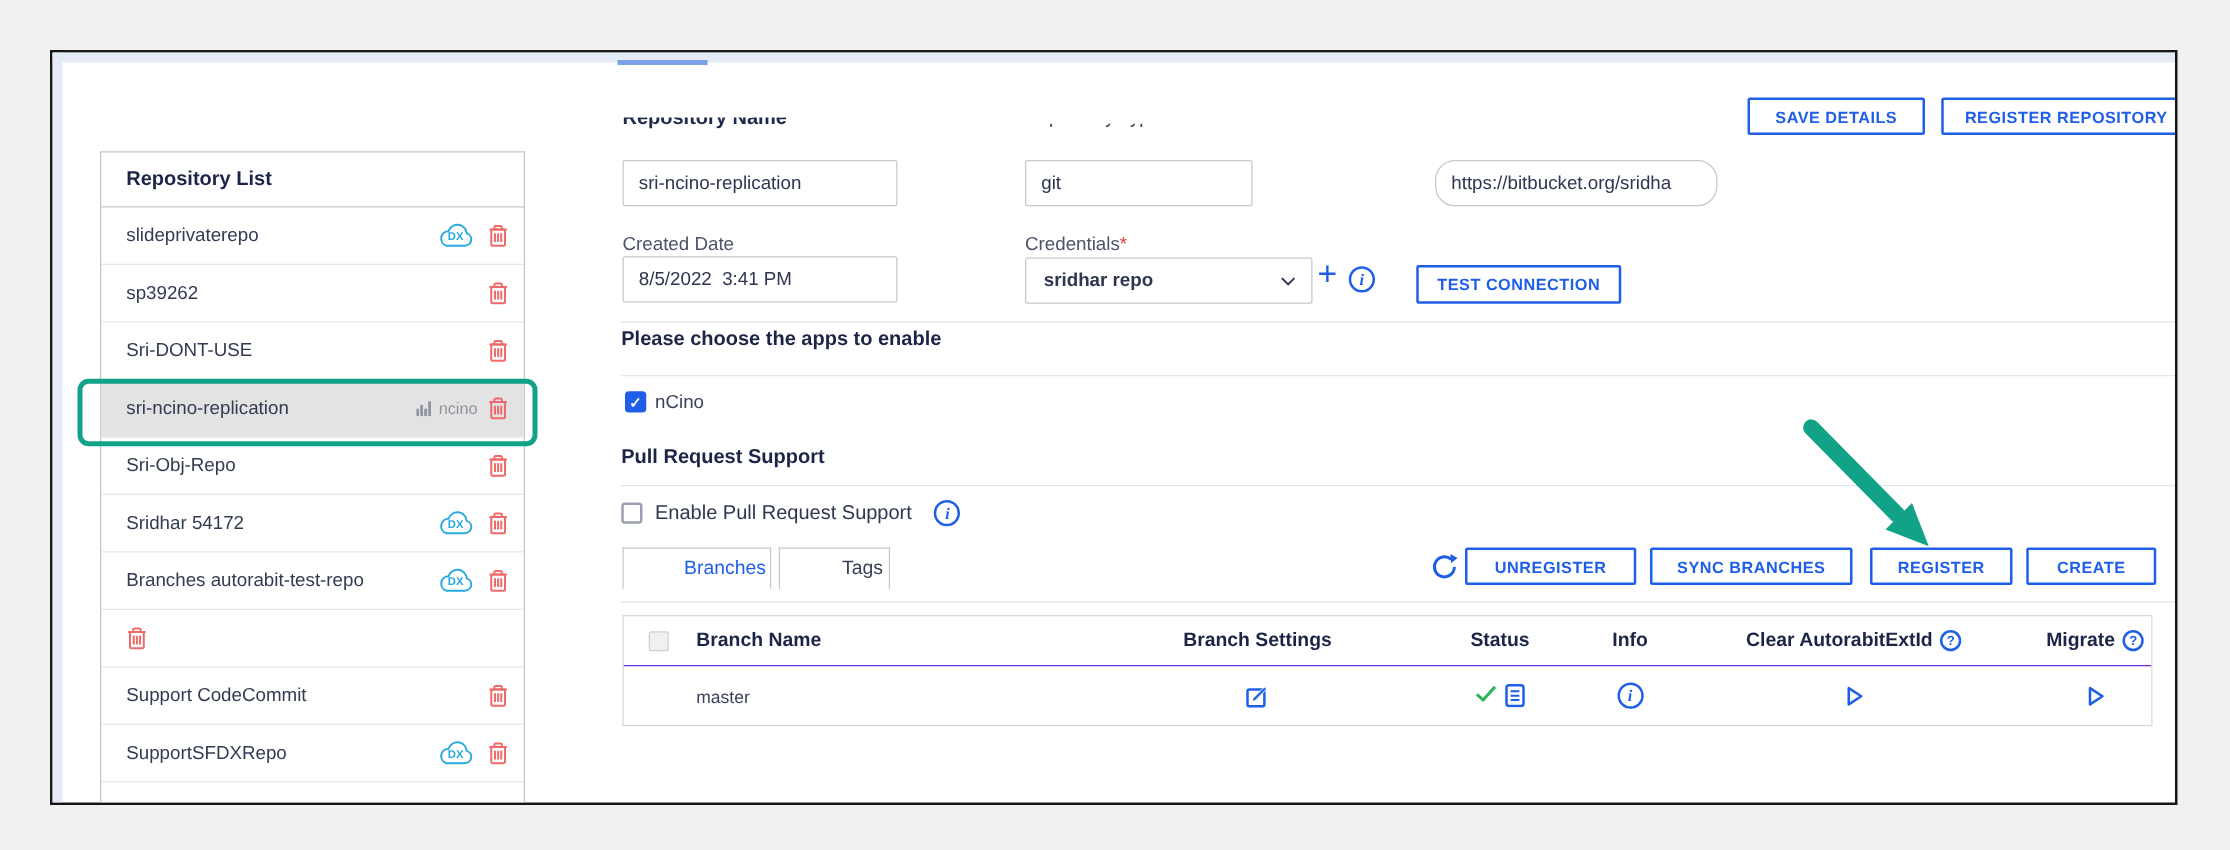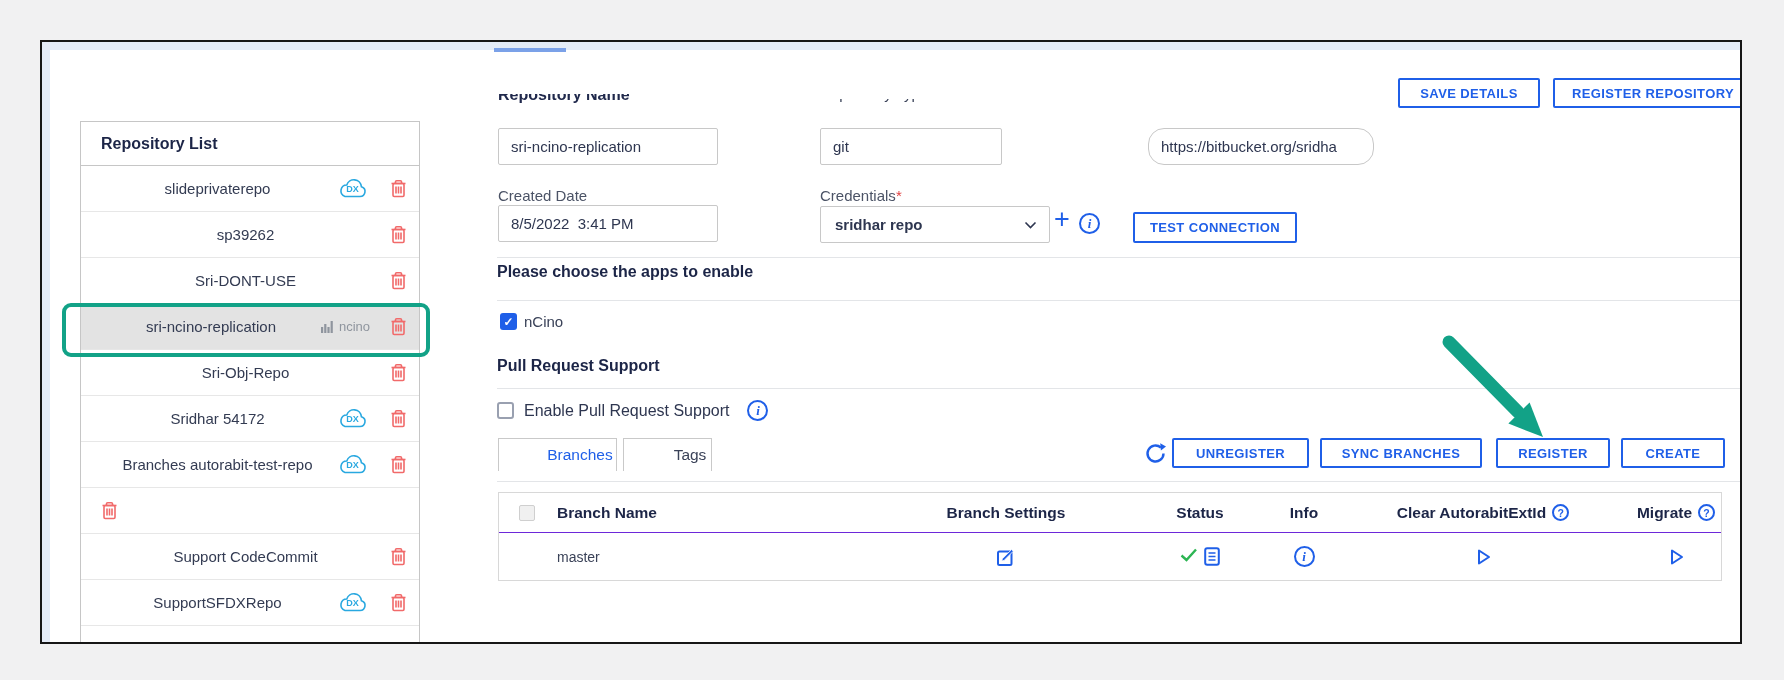--- a/index.html
+++ b/index.html
@@ -7,22 +7,22 @@
   .window{position:absolute;left:40px;top:40px;width:1698px;height:600px;border:2px solid #161616;background:#fff;overflow:hidden;}
   .strip-top{position:absolute;left:0;top:0;right:0;height:8px;background:#e4ebf7;}
   .strip-left{position:absolute;left:0;top:0;bottom:0;width:8px;background:#e4ebf7;}
   .tab-indicator{position:absolute;left:452px;top:6px;width:72px;height:4px;background:#7ba1e8;}
 
   
   .repo-panel{position:absolute;left:38px;top:79px;width:340px;height:521px;border:1px solid #c6c6c6;border-bottom:none;background:#fff;box-sizing:border-box;}
   .repo-title{height:43px;line-height:43px;padding-left:20px;font-size:16px;font-weight:bold;color:#1c2547;border-bottom:1px solid #c6c6c6;}
   .repo-item{height:46px;border-bottom:1px solid #e7e7e7;display:flex;align-items:center;padding:0 12px 0 20px;font-size:15px;color:#333b52;cursor:pointer;box-sizing:border-box;}
   .repo-item.selected{background:#e3e3e3;}
-  .repo-item-name{flex:1;white-space:nowrap;overflow:hidden;text-align:center;}
-  .repo-item-icons{display:flex;align-items:center;gap:20px;}
+  .repo-item-name{flex:1;white-space:nowrap;overflow:hidden;}
+  .repo-item-icons{display:flex;align-items:center;gap:8px;}
   .ncino-badge{display:flex;align-items:center;gap:3px;color:#8f959e;font-size:13px;}
   .green-highlight{position:absolute;left:20px;top:261px;width:368px;height:54px;border:4px solid #12a287;border-radius:9px;z-index:40;pointer-events:none;box-sizing:border-box;background:transparent;}
 
   
   .btn{position:absolute;display:flex;align-items:center;justify-content:center;border:2px solid #1f5fe8;color:#1f5fe8;font-weight:bold;font-size:13px;letter-spacing:.4px;background:#fff;border-radius:2px;box-sizing:border-box;cursor:pointer;white-space:nowrap;}
   .inp{position:absolute;border:1px solid #c8c8c8;border-radius:2px;display:flex;align-items:center;padding-left:12px;font-size:15px;color:#2e3650;background:#fff;box-sizing:border-box;height:37px;white-space:pre;overflow:hidden;}
   .lbl{position:absolute;font-size:15px;color:#4b5366;}
   .heading{position:absolute;font-size:16px;font-weight:bold;color:#1c2547;}
   .divider{position:absolute;left:455px;right:0;height:1px;background:#e3e5e8;}
   .clip-label{position:absolute;overflow:hidden;}

